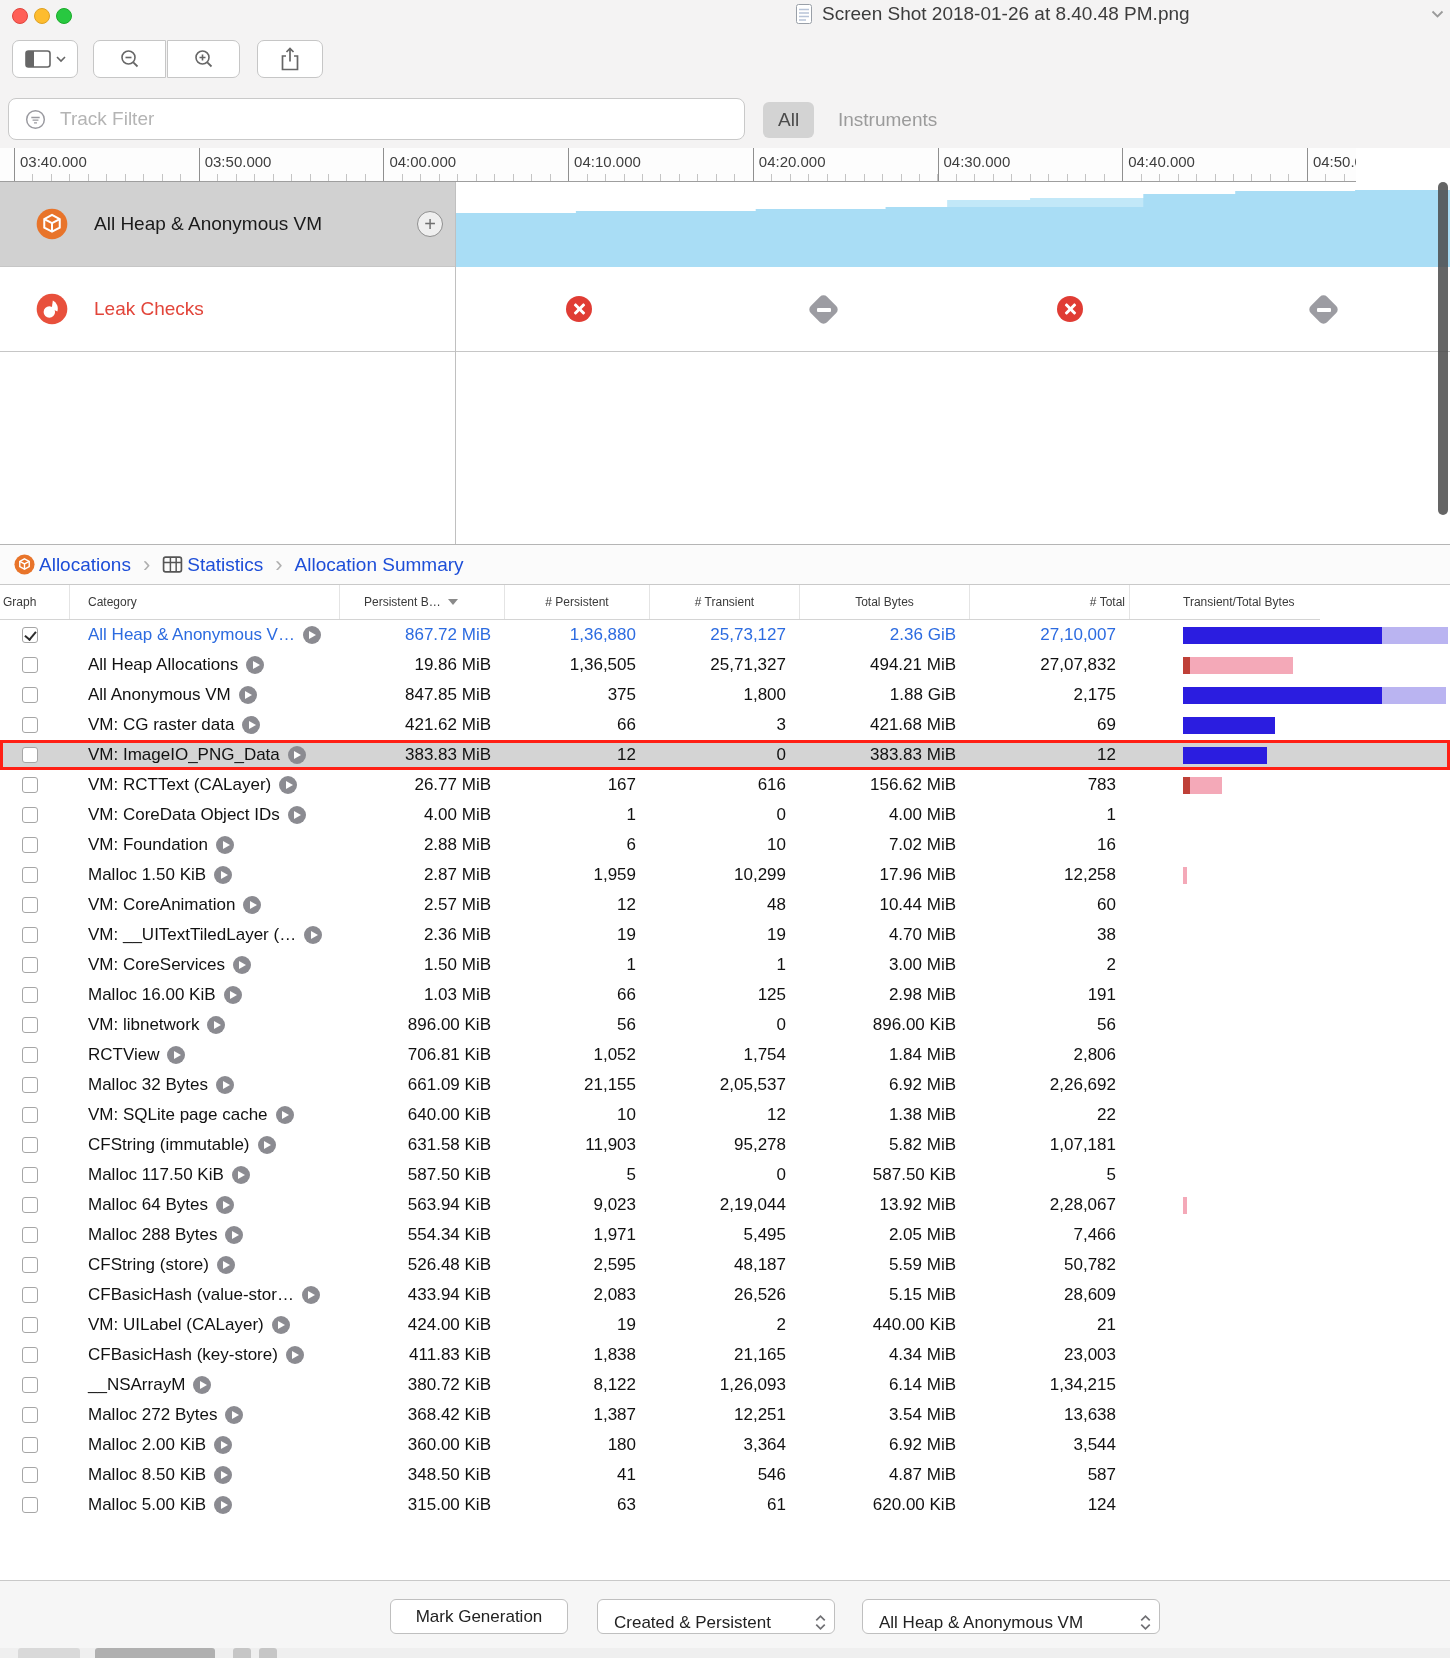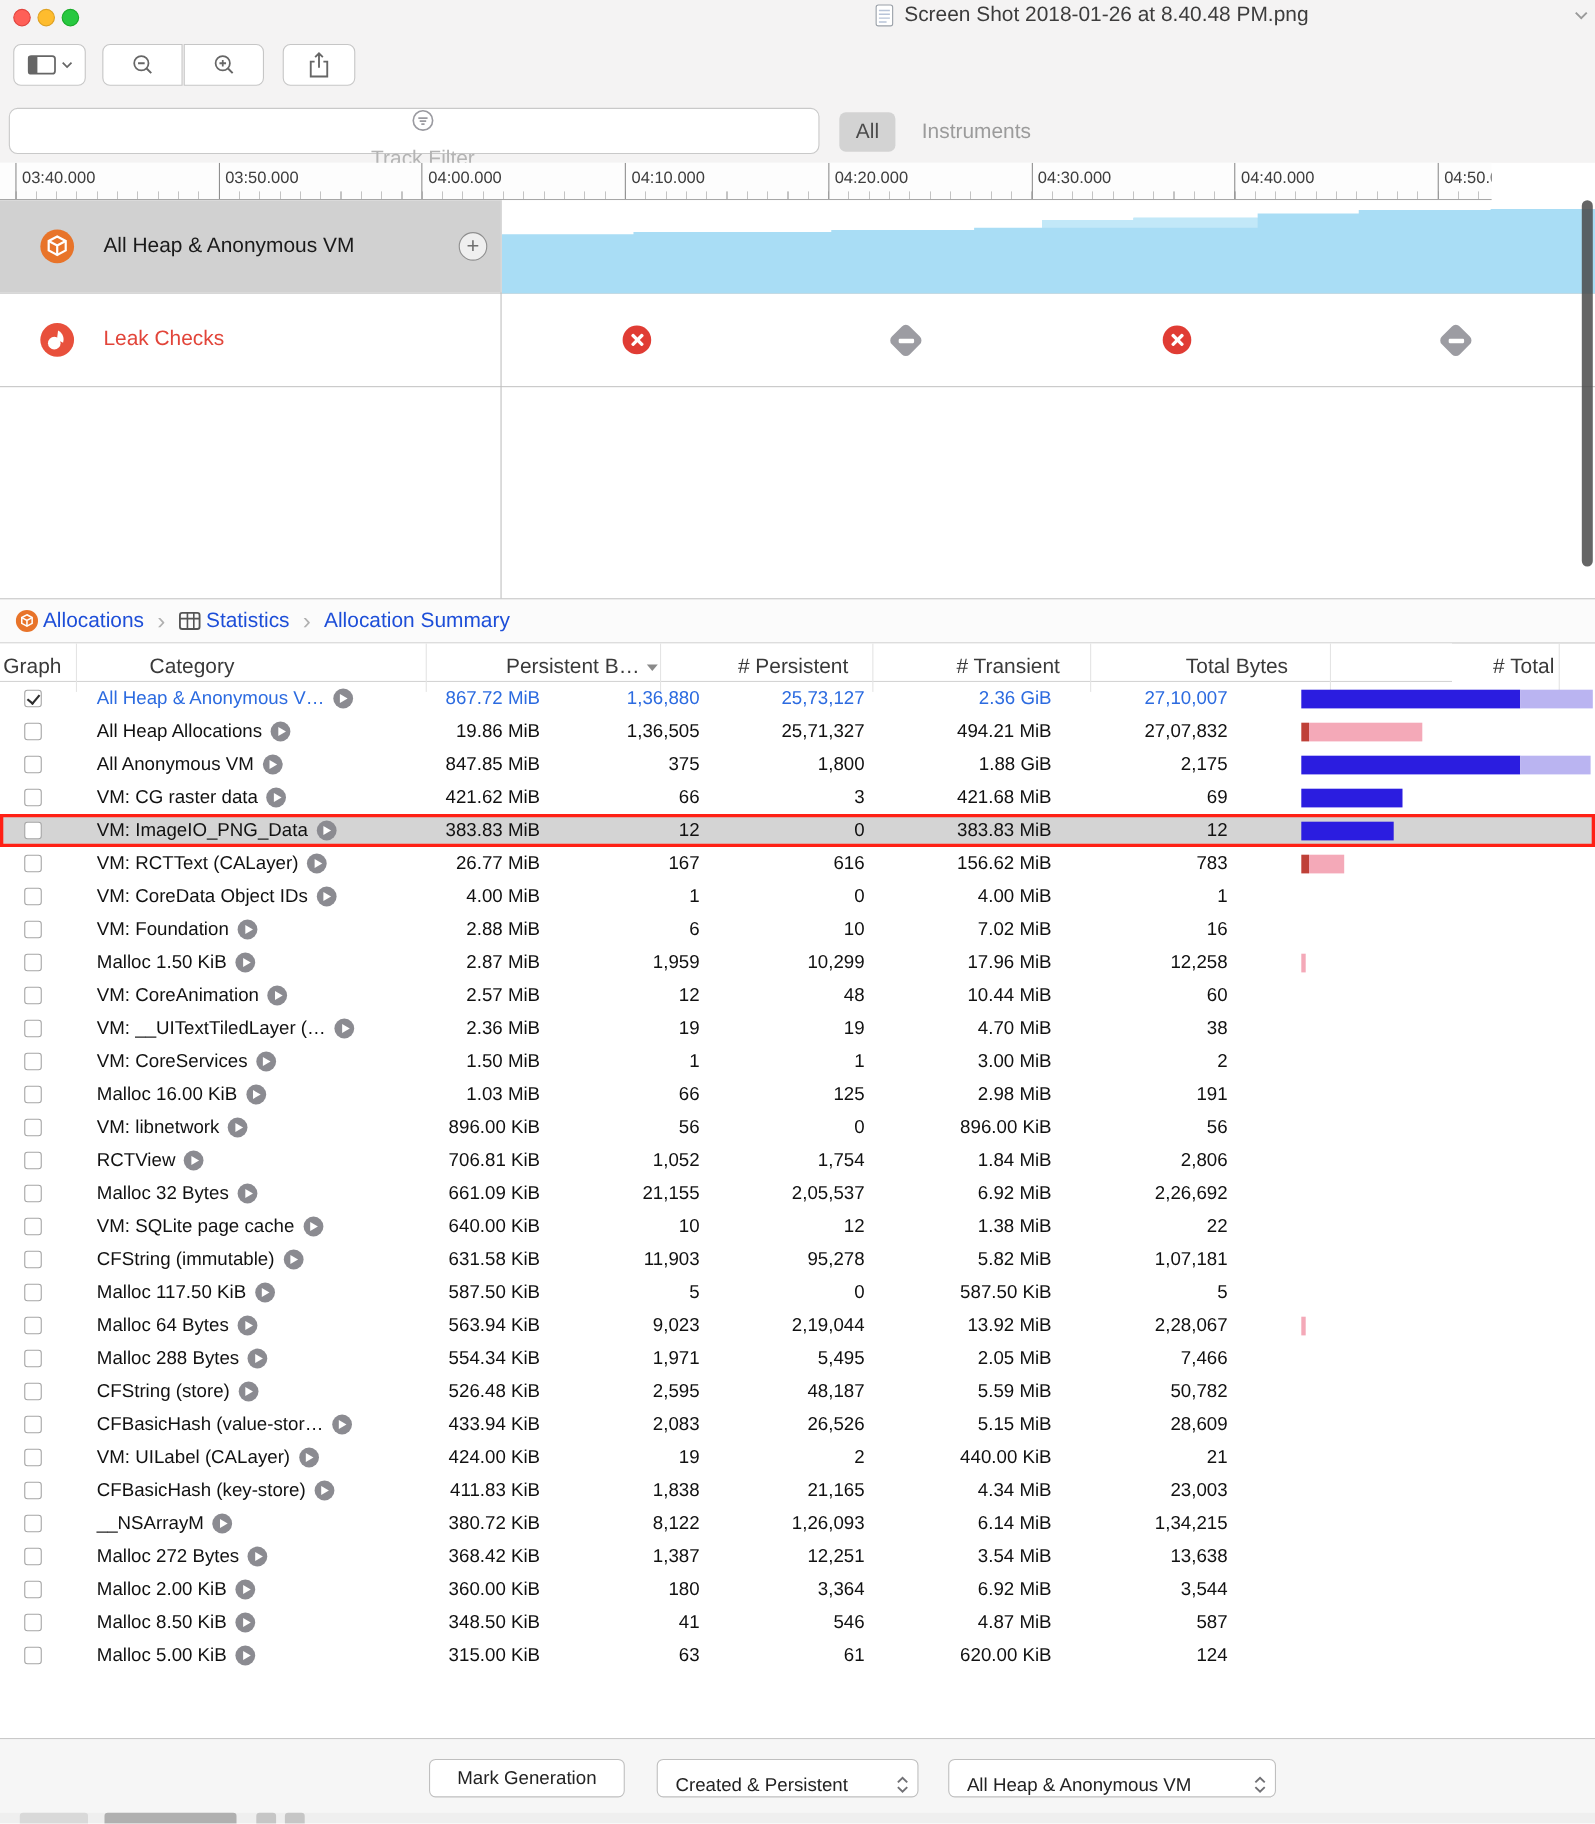--- a/index.html
+++ b/index.html
@@ -17,21 +17,21 @@
   
   .tbtn{position:absolute;top:40px;height:38px;background:#fff;border:1px solid #c6c6c6;
         border-radius:7px;display:flex;align-items:center;justify-content:center;gap:5px;box-sizing:border-box;}
   .btn-sidebar{left:12px;width:66px;}
   .btn-zoomout{left:93px;width:73px;border-top-right-radius:0;border-bottom-right-radius:0;}
   .btn-zoomin{left:167px;width:73px;border-top-left-radius:0;border-bottom-left-radius:0;}
   .btn-share{left:257px;width:66px;}
   
   .filter-field{position:absolute;left:8px;top:98px;width:737px;height:42px;background:#fff;
         border:1px solid #c9c9c9;border-radius:8px;display:flex;align-items:center;gap:14px;
-        padding-left:16px;box-sizing:border-box;flex-direction:column;}
+        padding-left:16px;box-sizing:border-box;}
   .placeholder{color:#b4b4b4;font-size:19px;}
   .seg-all{position:absolute;left:763px;top:102px;height:36px;padding:0 15px;background:#d3d3d3;
         border-radius:6px;display:flex;align-items:center;font-size:19px;color:#4b4b4b;}
   .seg-instruments{position:absolute;left:838px;top:102px;height:36px;display:flex;align-items:center;
         font-size:19px;color:#9b9b9b;}
   
   .ruler{position:absolute;left:0;top:148px;width:1356px;height:34px;background:#fdfdfd;
         border-bottom:1px solid #9e9e9e;box-sizing:border-box;overflow:hidden;
         background-image:repeating-linear-gradient(to right,#c4c4c4 0,#c4c4c4 1px,transparent 1px,transparent 18.47px);
         background-size:100% 7px;background-repeat:no-repeat;background-position:14px 100%;}
@@ -66,21 +66,21 @@
   .vscroll{position:absolute;right:2px;top:0;width:10px;height:333px;background:#4a4a4a;border-radius:5px;opacity:.85;}
   
   .crumbs{position:absolute;left:0;top:545px;width:1450px;height:40px;background:#fbfbfb;
         border-bottom:1px solid #c9c9c9;display:flex;align-items:center;gap:10px;padding-left:14px;box-sizing:border-box;}
   .crumb{display:flex;align-items:center;gap:4px;font-size:19px;color:#1d4ed8;}
   .crumb-sep{color:#b0b0b0;font-size:22px;margin:0 2px;}
   
   .thead{position:absolute;left:0;top:585px;width:1320px;height:35px;background:#fff;
         border-bottom:1px solid #d4d4d4;display:grid;
         grid-template-columns:70px 270px 165px 145px 150px 170px 160px 1fr;
-        align-items:center;font-size:19px;color:#3a3a3a;box-sizing:border-box;gap:48px;}
+        align-items:center;font-size:12px;color:#3a3a3a;box-sizing:border-box;}
   .thead>div{height:100%;display:flex;align-items:center;border-right:1px solid #e4e4e4;box-sizing:border-box;}
   .thead>div:last-child{border-right:none;}
   .h-graph{padding-left:3px;}
   .h-cat{padding-left:18px;}
   .h-pers{padding-left:24px;gap:7px;}
   .h-center{justify-content:center;}
   .h-right{justify-content:flex-end;padding-right:4px;}
   .h-bars{padding-left:53px;}
   .sortchev{width:0;height:0;border-left:5px solid transparent;border-right:5px solid transparent;border-top:6px solid #8a8a8a;}
   .tbody{position:absolute;left:0;top:620px;width:1450px;height:960px;overflow:hidden;}

